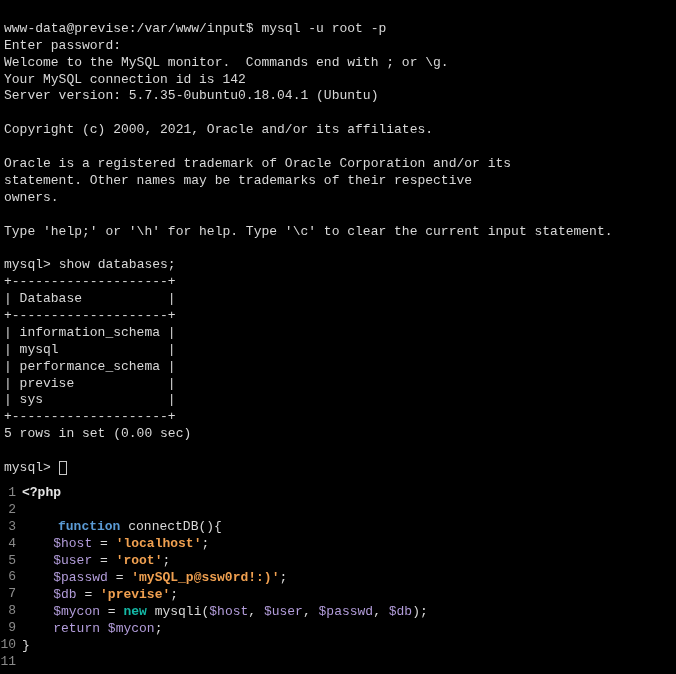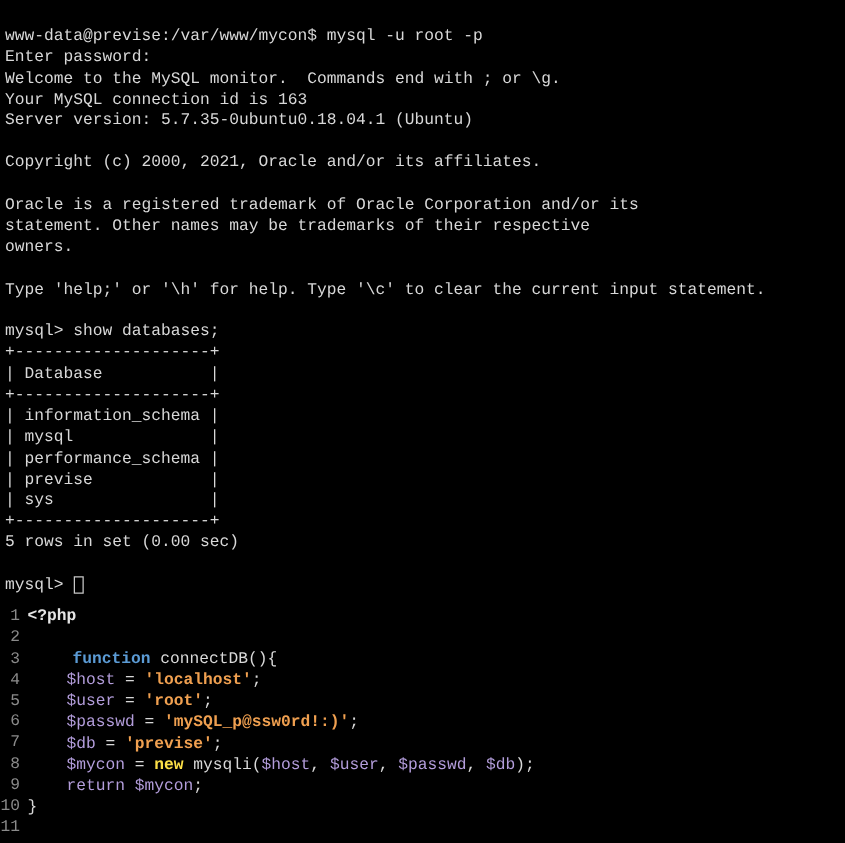--- a/index.html
+++ b/index.html
@@ -66,21 +66,21 @@
     .php-tag {
       color: #e5e5e5;
       font-weight: bold;
     }
     .keyword {
       color: #5b9bd5;
       font-weight: bold;
       margin-left: 36px;
     }
     .new-kw {
-      color: #fde047;
+      color: #14b8a6;
       font-weight: bold;
     }
     .return-kw {
       color: #b39ddb;
     }
     .func-name {
       color: #d8d8d8;
     }
     .var {
       color: #b39ddb;
@@ -94,24 +94,24 @@
       color: #d8d8d8;
     }
     .mysqli {
       color: #d8d8d8;
     }
   </style>
 </head>
 <body>
 
 <div class="terminal-top">
-<span class="prompt-user"><span>www-data@previse:/var/www/mycon$</span> <span>mysql -u root -p</span></span>
+<span class="prompt-user"><span>www-data@previse:/var/www/input$</span> <span>mysql -u root -p</span></span>
 <span>Enter password:</span>
 <span>Welcome to the MySQL monitor.  Commands end with ; or \g.</span>
-<span>Your MySQL connection id is 163</span>
+<span>Your MySQL connection id is 142</span>
 <span>Server version: 5.7.35-0ubuntu0.18.04.1 (Ubuntu)</span>
 
 <span>Copyright (c) 2000, 2021, Oracle and/or its affiliates.</span>
 
 <span>Oracle is a registered trademark of Oracle Corporation and/or its</span>
 <span>statement. Other names may be trademarks of their respective</span>
 <span>owners.</span>
 
 <span>Type 'help;' or '\h' for help. Type '\c' to clear the current input statement.</span>
 

